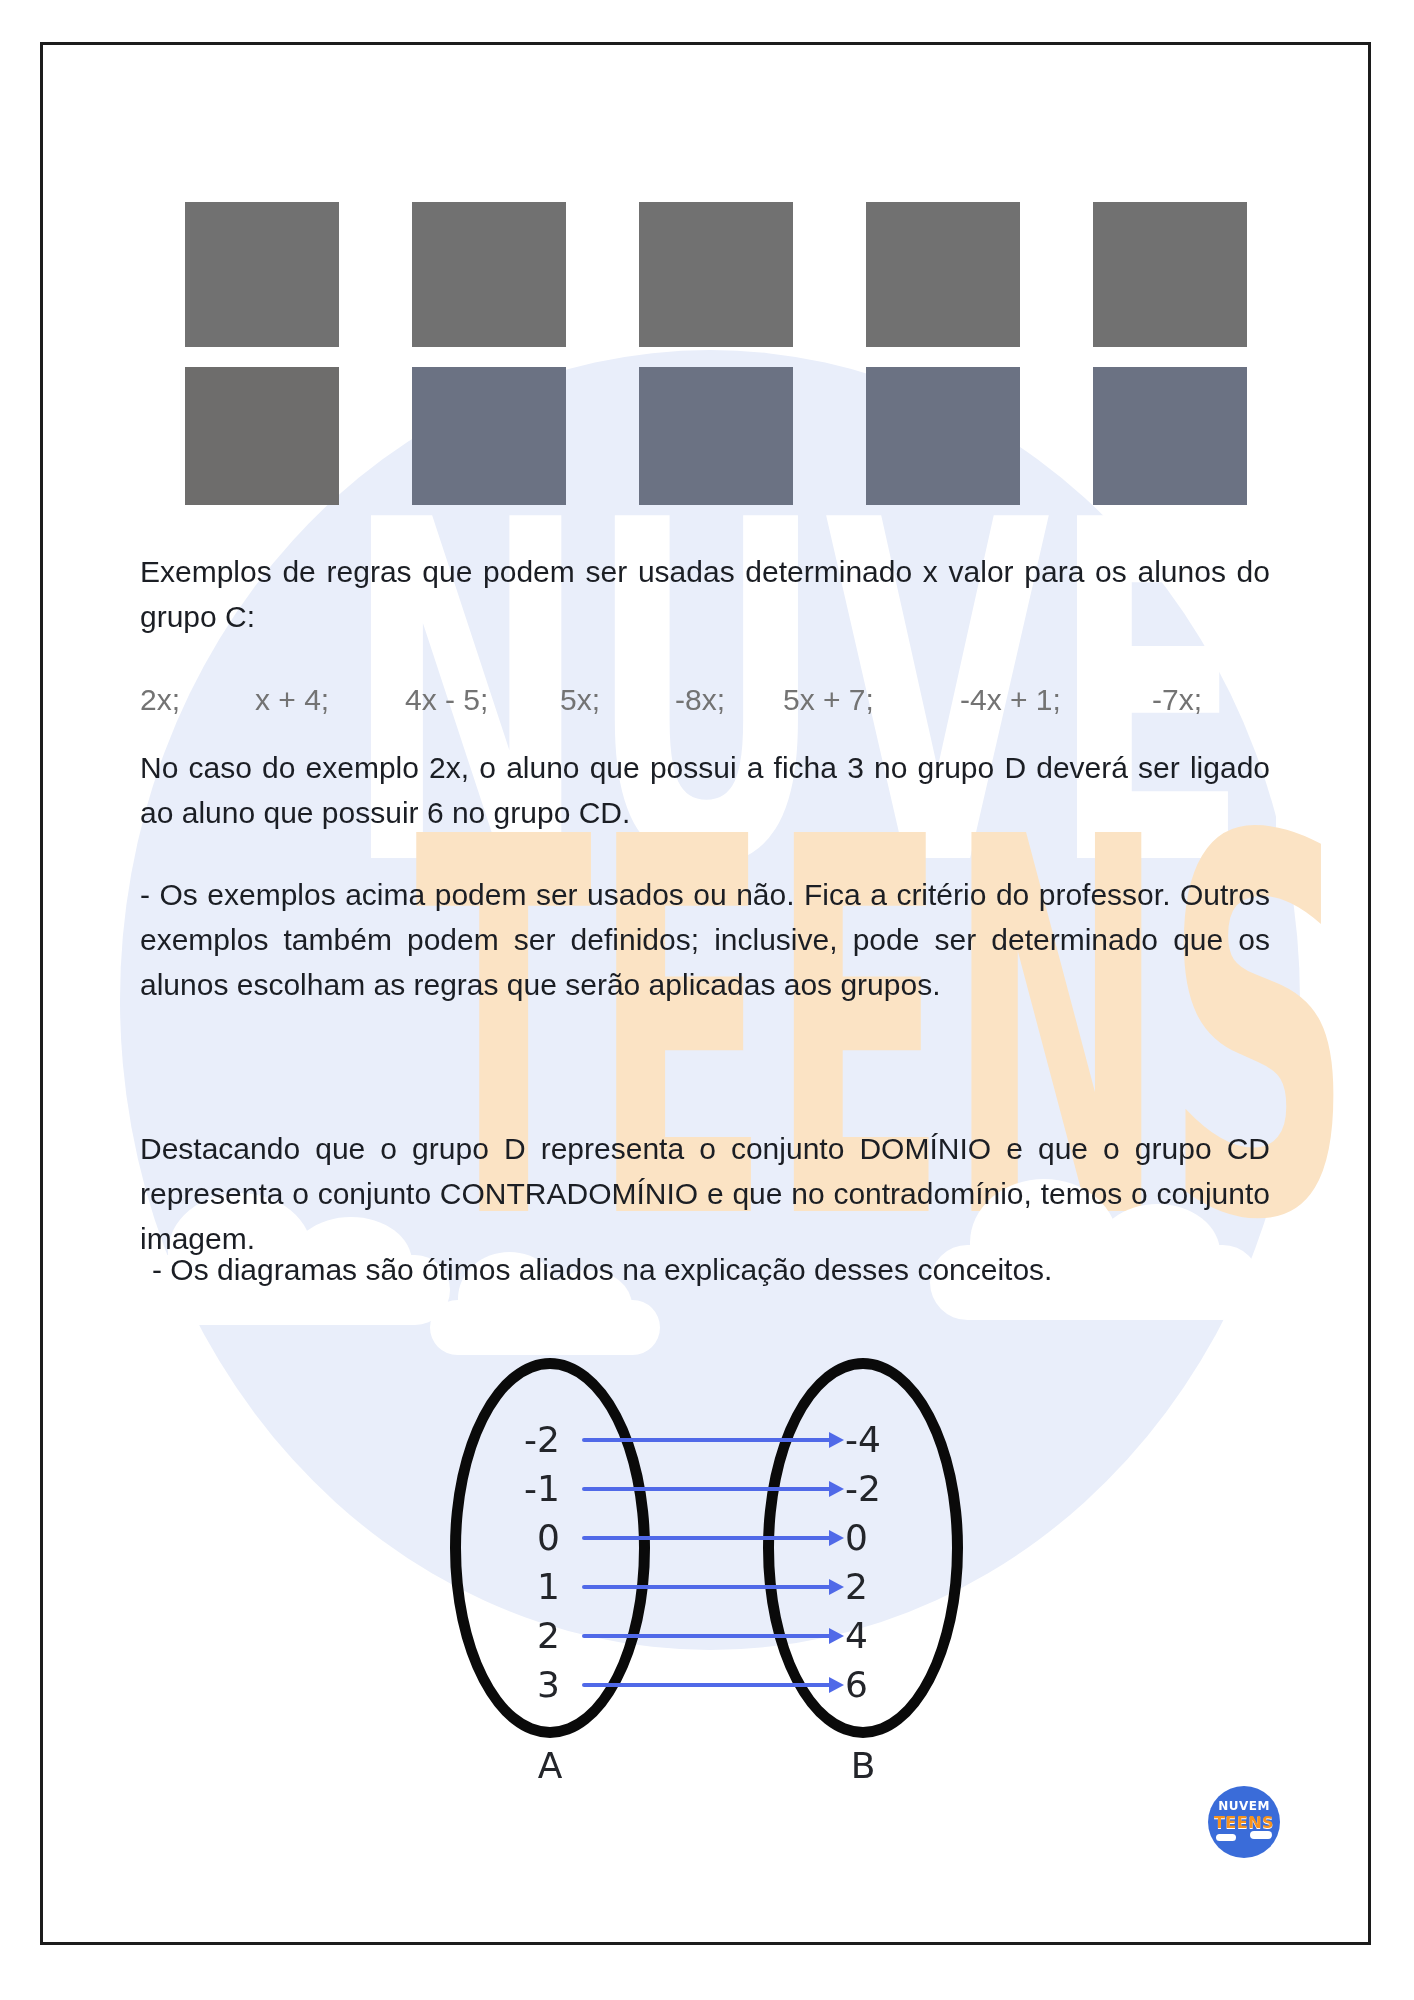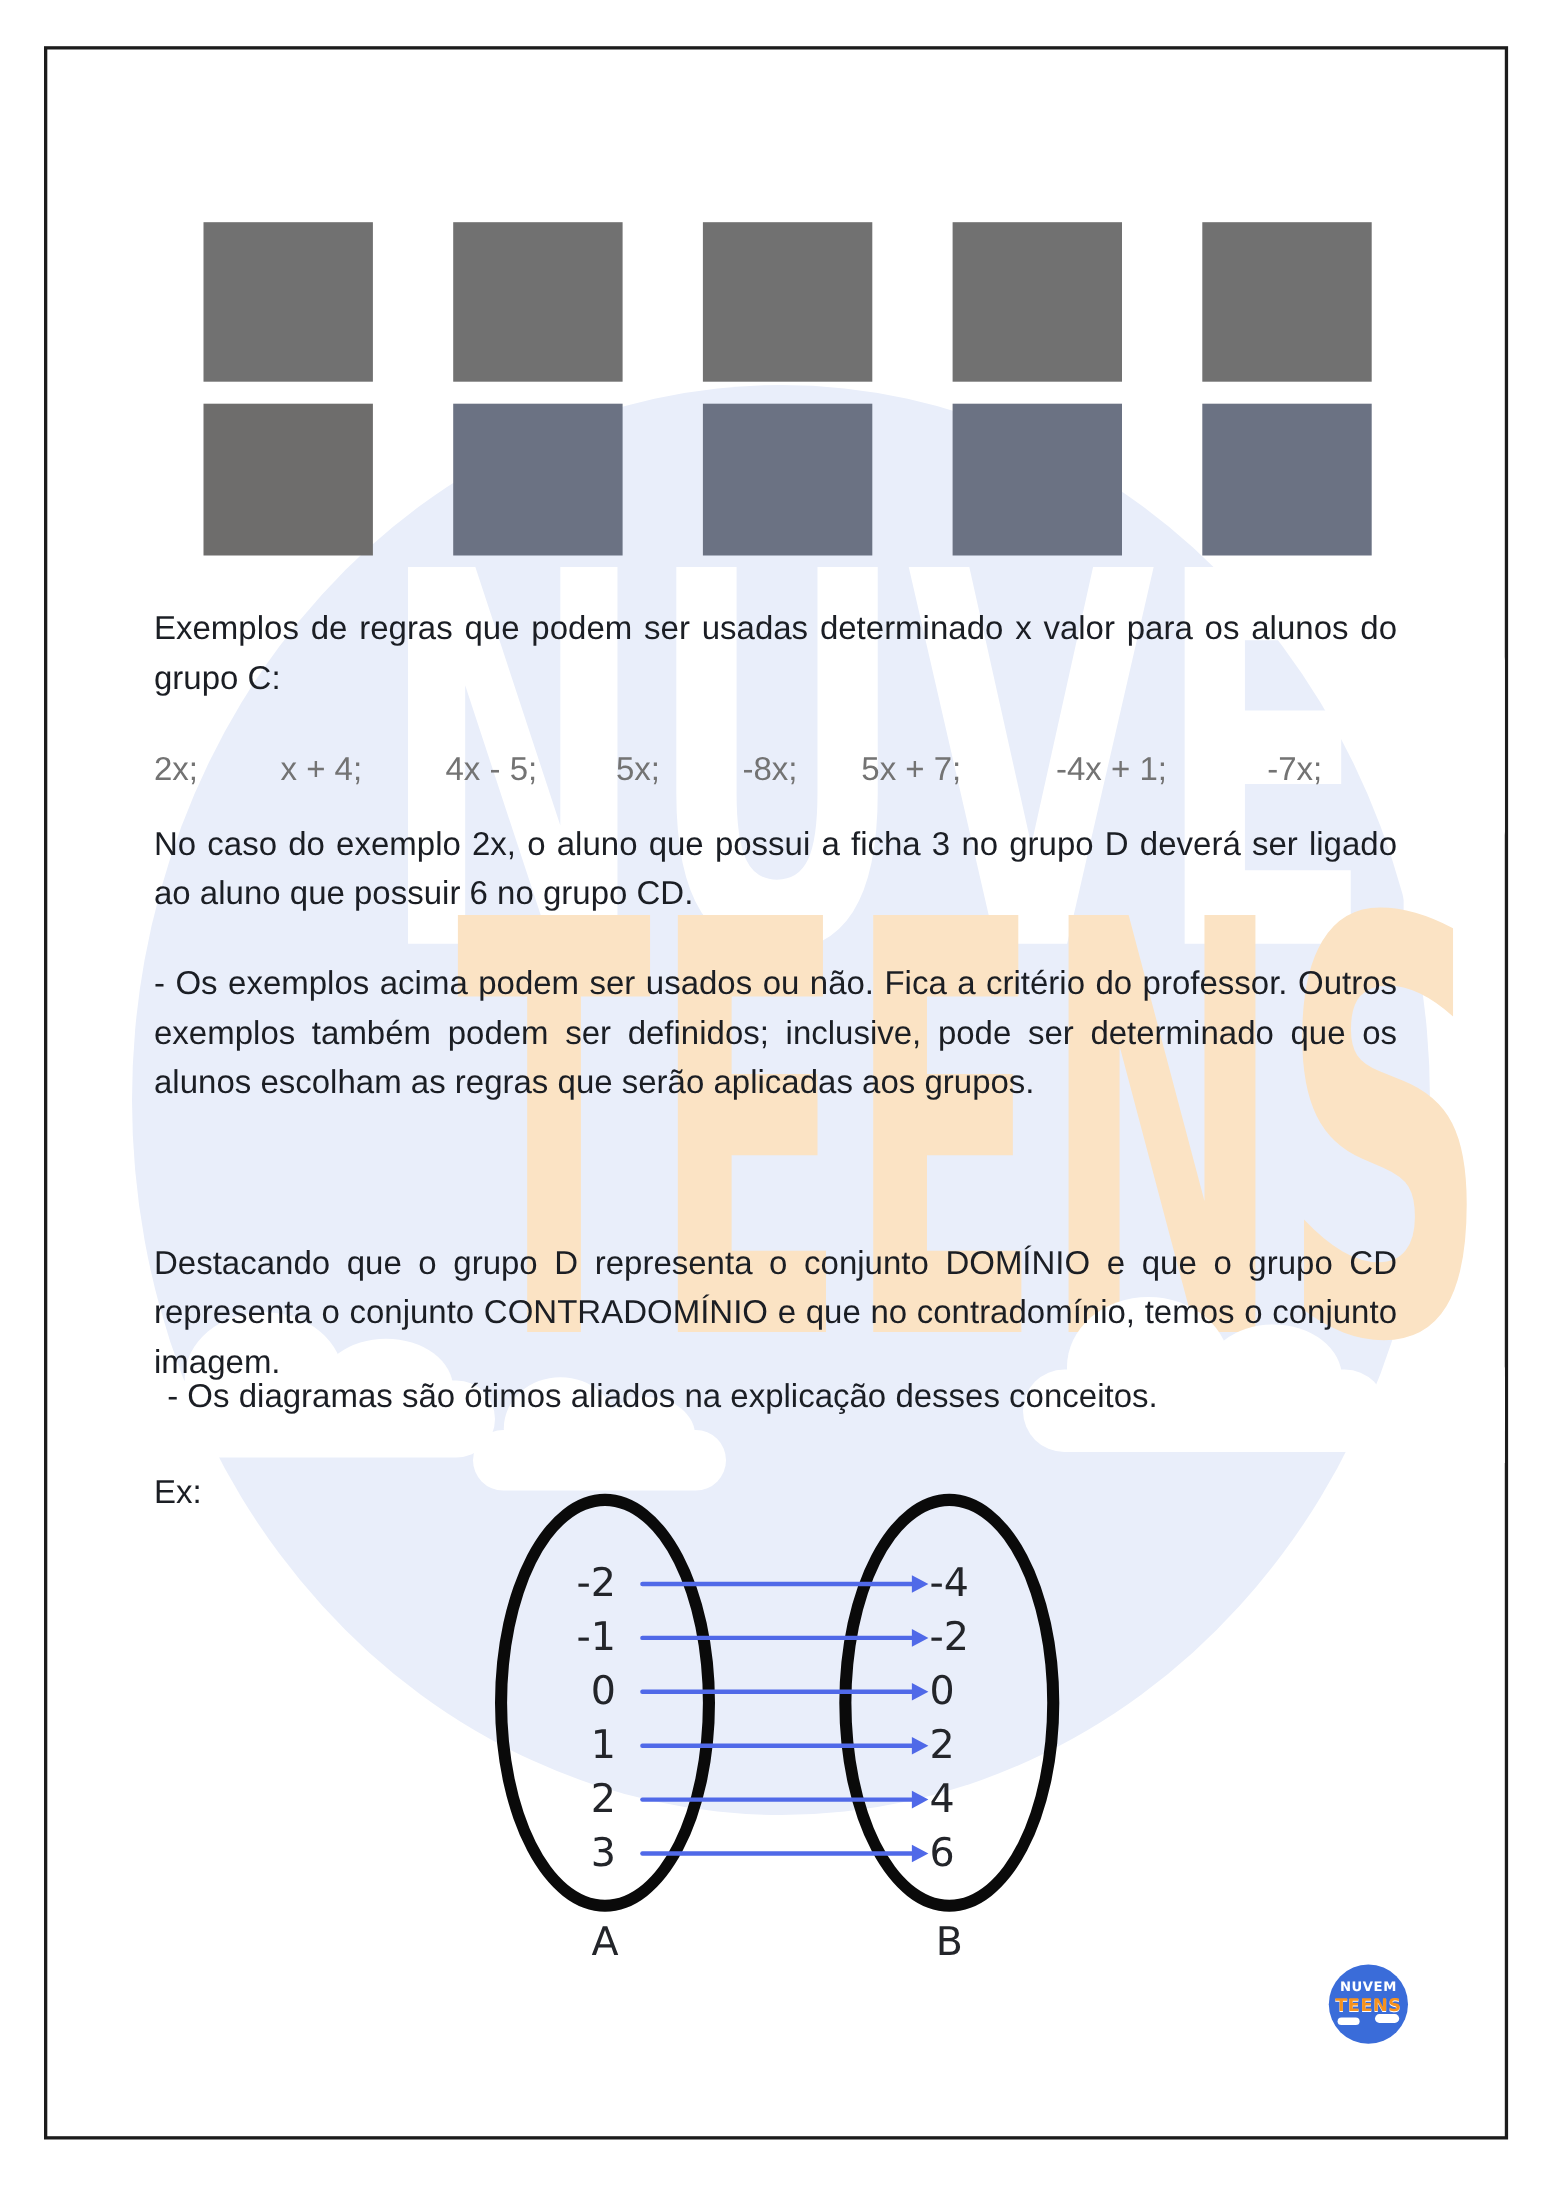--- a/index.html
+++ b/index.html
@@ -105,21 +105,20 @@
     <span style="left:632px;">-8x;</span>
     <span style="left:740px;">5x + 7;</span>
     <span style="left:917px;">-4x + 1;</span>
     <span style="left:1109px;">-7x;</span>
   </div>
 
   <p class="para" style="top:700px;">No caso do exemplo 2x, o aluno que possui a ficha 3 no grupo D deverá ser ligado ao aluno que possuir 6 no grupo CD.</p>
   <p class="para" style="top:827px;">- Os exemplos acima podem ser usados ou não. Fica a critério do professor. Outros exemplos também podem ser definidos; inclusive, pode ser determinado que os alunos escolham as regras que serão aplicadas aos grupos.</p>
   <p class="para" style="top:1081px;">Destacando que o grupo D representa o conjunto DOMÍNIO e que o grupo CD representa o conjunto CONTRADOMÍNIO e que no contradomínio, temos o conjunto imagem.</p>
   <p class="para single" style="top:1202px;margin-left:12px;">- Os diagramas são ótimos aliados na explicação desses conceitos.</p>
-  <p class="para single" style="top:1289px;">Ex:</p>
 
   <div class="set-ellipse ell-a"></div>
   <div class="set-ellipse ell-b"></div>
 
   <span class="dnum anum" style="top:1372px;">-2</span>
   <span class="dnum anum" style="top:1421px;">-1</span>
   <span class="dnum anum" style="top:1470px;">0</span>
   <span class="dnum anum" style="top:1519px;">1</span>
   <span class="dnum anum" style="top:1568px;">2</span>
   <span class="dnum anum" style="top:1617px;">3</span>

